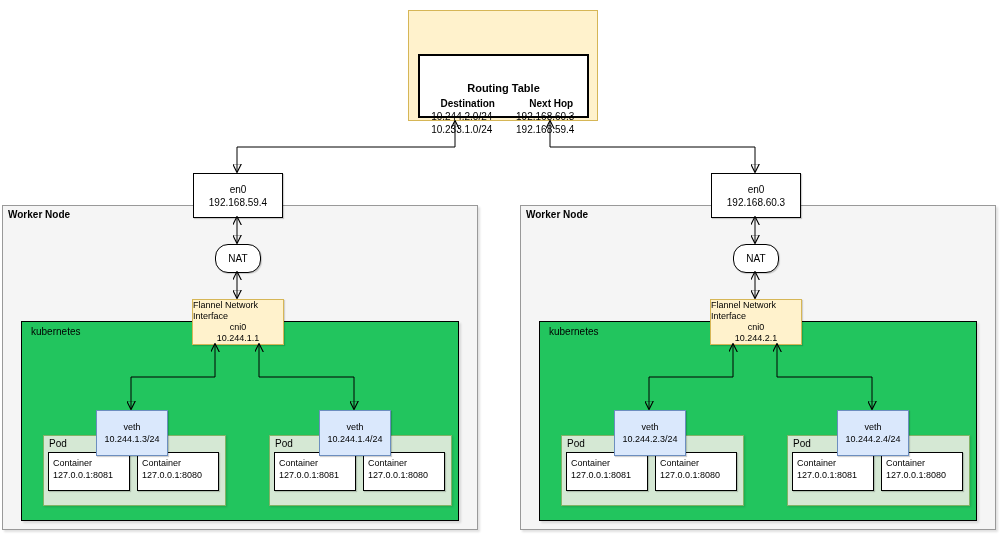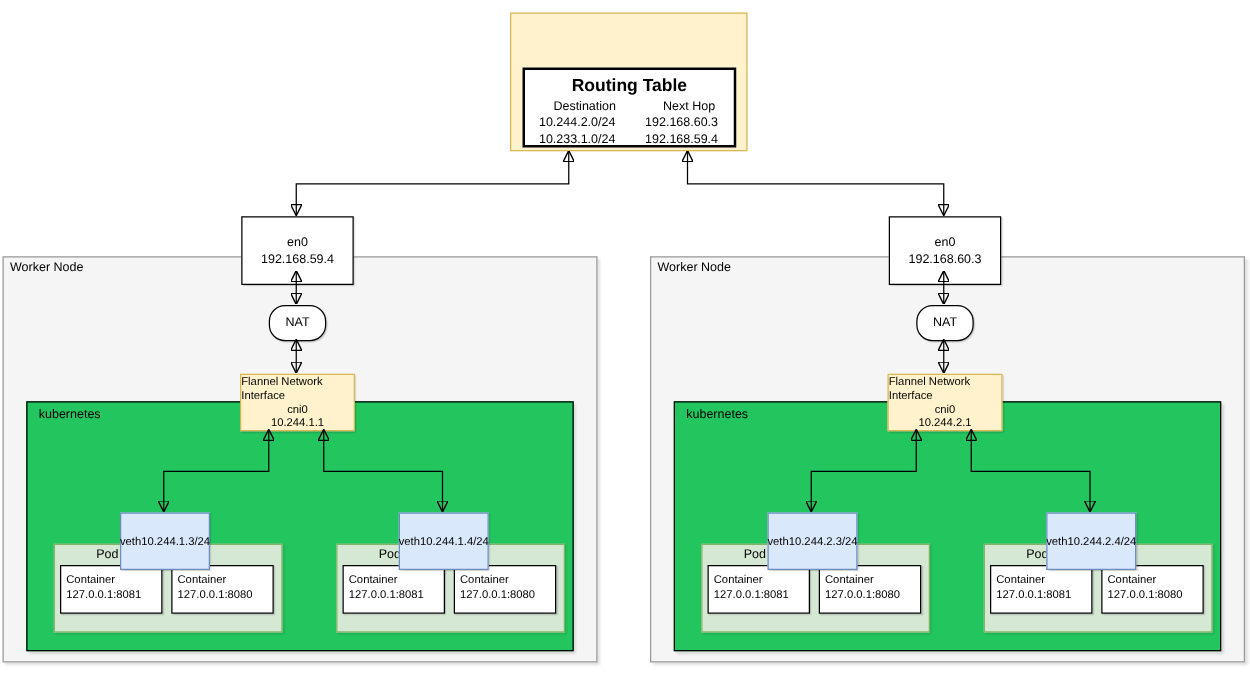--- a/index.html
+++ b/index.html
@@ -5,43 +5,43 @@
   html,body { margin:0; padding:0; background:#ffffff; }
   body { font-family:"Liberation Sans", sans-serif; color:#000; }
   .canvas { position:relative; width:1000px; height:542px; background:#fff; overflow:hidden; }
   .abs { position:absolute; box-sizing:border-box; }
 
   
   .router { left:408px; top:10px; width:190px; height:111px; background:#FFF2CC; border:1px solid #D6B656; text-align:center; z-index:2; }
   .router-title { font-size:11px; font-weight:bold; padding-top:8px; }
   .router-ip { font-size:11px; padding-top:1px; }
   .rtable { left:9px; top:43px; width:171px; height:64px; background:#fff; border:2px solid #000; }
-  .rtable-title { font-size:14px; font-weight:bold; text-align:center; padding-top:4px; }
+  .rtable-title { font-size:11px; font-weight:bold; text-align:center; padding-top:4px;margin-top:22px; }
   .rtable-grid { display:grid; grid-template-columns:1fr 1fr; margin-top:3px; font-size:10px; line-height:13px; text-align:center; }
-  .rtable-grid .hdr { font-weight:normal;margin-left:12px; }
+  .rtable-grid .hdr { font-weight:bold;margin-left:12px; }
 
   
   .wn { top:205px; width:476px; height:325px; background:#F5F5F5; border:1px solid #999; box-shadow:2px 2px 2px rgba(0,0,0,0.12); z-index:1; }
   .wn-a { left:2px; } .wn-b { left:520px; }
   .corner-label { position:absolute; font-size:10px; white-space:nowrap; }
-  .wn-lbl { left:5px; top:3px; }
+  .wn-lbl { left:5px; top:3px;font-weight:bold; }
   .k8s { left:18px; top:115px; width:438px; height:200px; background:#22c55e; border:1px solid #000; box-shadow:2px 2px 2px rgba(0,0,0,0.12); z-index:2; }
   .k8s-lbl { left:9px; top:4px; }
 
   
   .whitebox { background:#fff; border:1px solid #000; display:flex; flex-direction:column; align-items:center; justify-content:center; text-align:center; box-shadow:1px 1px 1px rgba(0,0,0,0.18); }
-  .en0 { left:190px; top:-33px; width:90px; height:55px; font-size:10px; line-height:13px; z-index:3; }
+  .en0 { left:190px; top:-33px; width:90px; height:45px; font-size:10px; line-height:13px; z-index:3; }
   .nat { left:212px; top:38px; width:46px; height:29px; font-size:10px; z-index:3;border-radius:13px; }
   .flannel { left:189px; top:93px; width:92px; height:46px; background:#FFF2CC; border:1px solid #D6B656; font-size:9px; line-height:11px; display:flex; flex-direction:column; align-items:center; justify-content:center; text-align:left; box-shadow:1px 1px 1px rgba(0,0,0,0.15); z-index:4; }
 
   
   .pod { top:229px; width:183px; height:71px; background:#D5E8D4; border:1px solid #82B366; box-shadow:1px 1px 2px rgba(0,0,0,0.15); z-index:3; }
-  .pod-lbl { left:5px; top:2px;margin-left:28px; }
+  .pod-lbl { left:5px; top:2px; }
   .cbox { top:246px; width:82px; height:39px; background:#fff; border:1px solid #000; font-size:9px; line-height:12px; padding:4px 0 0 4px; box-shadow:1px 1px 1px rgba(0,0,0,0.18); z-index:4; }
-  .veth { top:204px; width:72px; height:46px; background:#DAE8FC; border:1px solid #6C8EBF; font-size:9px; line-height:12px; display:flex; flex-direction:row; align-items:center; justify-content:center; text-align:center; box-shadow:1px 1px 1px rgba(0,0,0,0.18); z-index:5; }
+  .veth { top:204px; width:72px; height:46px; background:#DAE8FC; border:1px solid #6C8EBF; font-size:9px; line-height:12px; display:flex; flex-direction:column; align-items:center; justify-content:center; text-align:center; box-shadow:1px 1px 1px rgba(0,0,0,0.18); z-index:5; }
 
   .arrows { position:absolute; left:0; top:0; z-index:10; pointer-events:none; }
   .arrows path { stroke:#000; stroke-width:1; fill:none; }
 </style>
 </head>
 <body>
 
 <div class="canvas">
 
   <div class="abs router">

